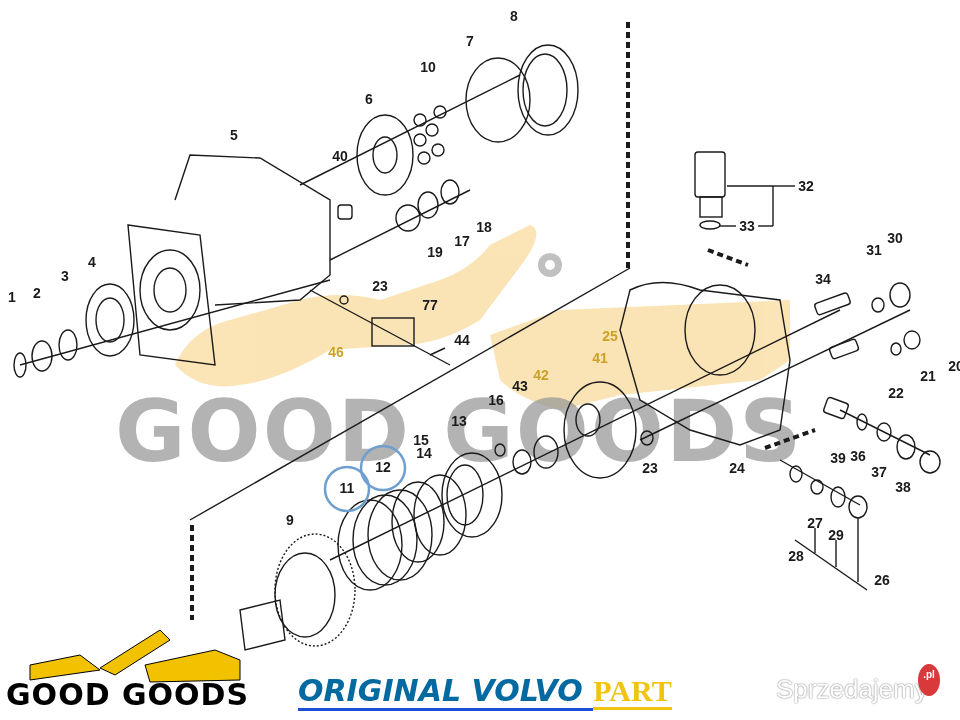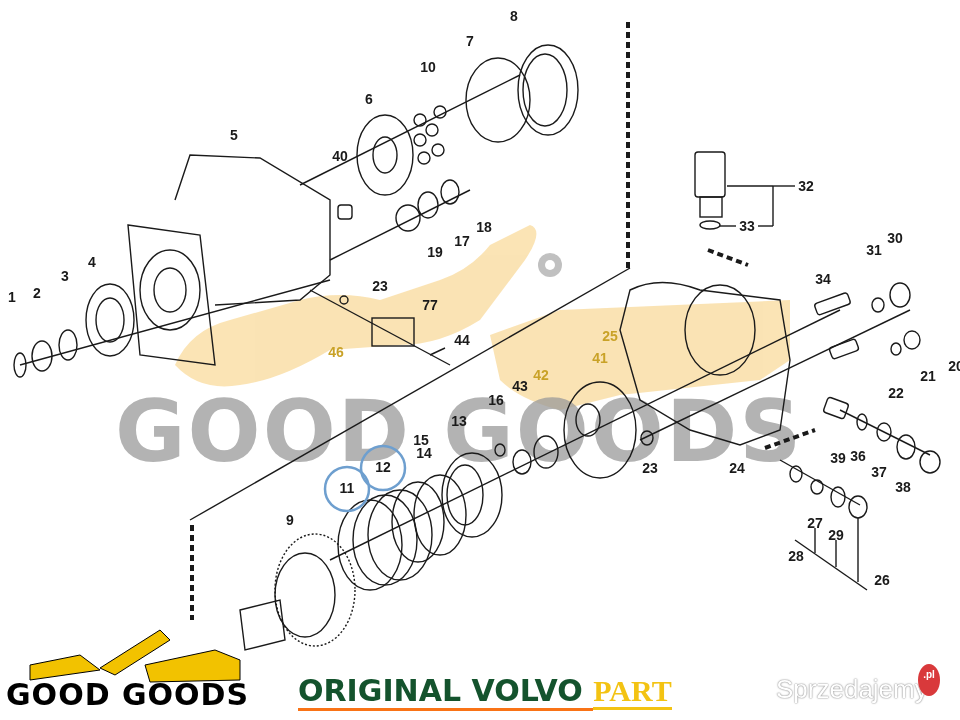--- a/index.html
+++ b/index.html
@@ -4,21 +4,21 @@
 <style>
   html, body { margin:0; padding:0; background:#ffffff; }
   body { width:960px; height:720px; position:relative; overflow:hidden; font-family:"Liberation Sans", sans-serif; }
   #stage { position:absolute; left:0; top:0; width:960px; height:720px; }
   svg { position:absolute; left:0; top:0; }
   .lbl { position:absolute; font-family:"Liberation Sans", sans-serif; font-size:14px; font-weight:bold; color:#1a1a1a; line-height:1; transform:translate(-50%,-50%); white-space:nowrap; }
   .lbl.gold { color:#c9a227; }
   .wm-big { position:absolute; font-family:"DejaVu Sans", sans-serif; font-weight:bold; font-size:86px; color:#9a9a9a; opacity:0.75; letter-spacing:2px; line-height:1; }
   .footer-logo { position:absolute; left:6px; top:680px; font-family:"DejaVu Sans", sans-serif; font-weight:bold; font-size:30px; color:#000; letter-spacing:1px; line-height:1; }
   .footer-title { position:absolute; left:298px; top:676px; font-family:"DejaVu Sans", sans-serif; font-weight:bold; font-size:30px; line-height:1; text-decoration:none; white-space:nowrap; }
-  .footer-title .blue { color:#14532d; border-bottom:3px solid #f97316; }
+  .footer-title .blue { color:#0369a1; border-bottom:3px solid #1d4ed8;font-style:italic; }
   .footer-title .yellow { color:#f3c313; border-bottom:3px solid #f3c313;font-family:Liberation Serif, serif; }
   .brand-wm { position:absolute; left:776px; top:676px; font-family:"Liberation Sans", sans-serif; font-size:26px; color:#ffffff; text-shadow:0 0 2px #8c8c8c, 0 0 1px #8c8c8c; line-height:1; }
   .brand-dot { position:absolute; left:918px; top:664px; width:22px; height:32px; border-radius:50%; background:#d9393b; color:#fff; font-family:"Liberation Sans", sans-serif; font-size:10px; font-weight:bold; text-align:center; line-height:22px; }
 </style>
 </head>
 <body>
 
 <div id="stage">
 
   <svg width="960" height="720">

